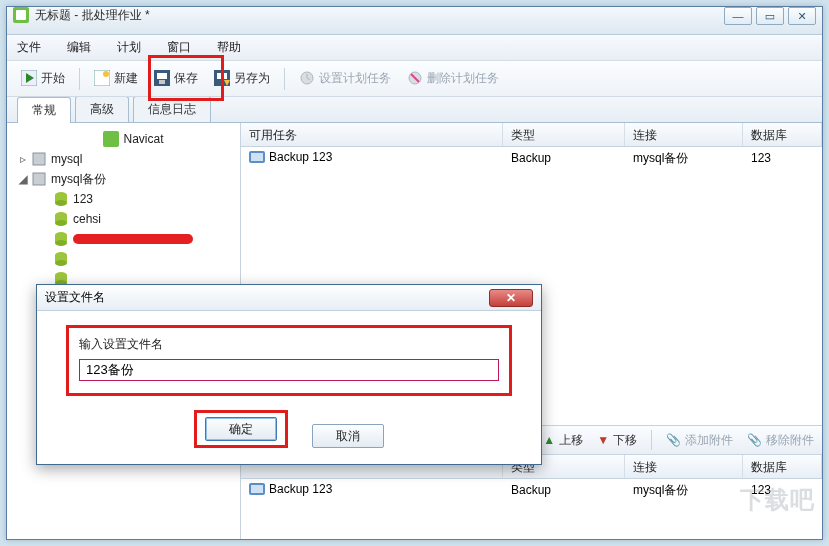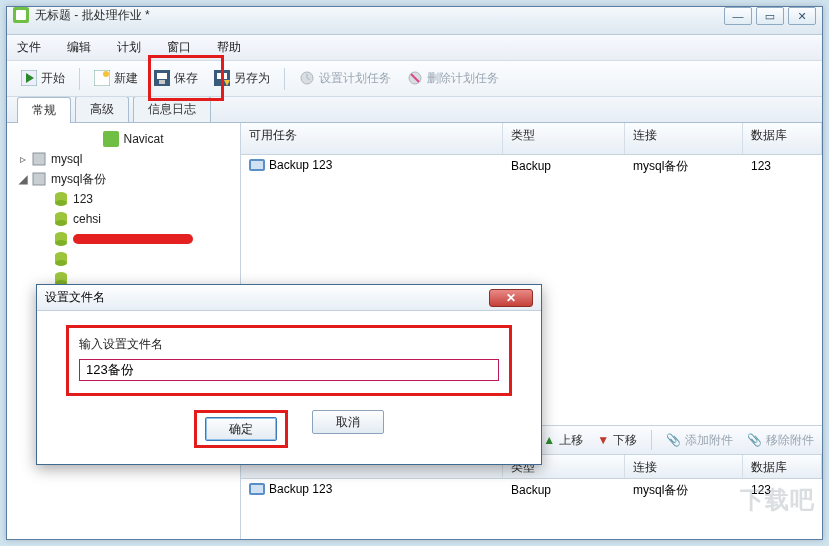--- a/index.html
+++ b/index.html
@@ -20,42 +20,42 @@
 .tabstrip{height:26px;background:linear-gradient(#f3f7fb,#e6edf4);display:flex;align-items:flex-end;padding-left:10px;border-bottom:1px solid #a9bdd1}
 .tab{padding:4px 14px;border:1px solid #a9bdd1;border-bottom:none;background:#eef3f8;margin-right:4px;color:#333;border-radius:3px 3px 0 0}
 .tab.active{background:#fff;font-weight:400;position:relative;top:1px}
 .content{display:flex;height:calc(100% - 28px - 26px - 36px - 26px)}
 .tree{width:234px;border-right:1px solid #c7d3de;padding:6px 4px;overflow:hidden}
 .tnode{display:flex;align-items:center;height:20px;color:#222;white-space:nowrap}
 .tnode .tw{width:12px;text-align:center;color:#666;margin-right:2px}
 .tnode .nic{width:16px;height:16px;margin-right:4px}
 .redscr{display:inline-block;width:120px;height:10px;border-radius:5px;background:#e52020}
 .right{flex:1;display:flex;flex-direction:column}
-.listhdr{height:32px;background:linear-gradient(#fbfdff,#e7eef5);border-bottom:1px solid #c7d3de;display:flex}
+.listhdr{height:24px;background:linear-gradient(#fbfdff,#e7eef5);border-bottom:1px solid #c7d3de;display:flex}
 .listhdr>div{padding:4px 8px;border-right:1px solid #d5dee7;color:#222}
 .listbody{flex:1;background:#fff}
 .row{display:flex;height:22px;align-items:center}
 .row>div{padding:2px 8px}
 .c1{width:262px}.c2{width:122px}.c3{width:118px}.c4{flex:1}
 .lowerbar{height:30px;background:linear-gradient(#fbfdff,#e9eff6);border-top:1px solid #c7d3de;border-bottom:1px solid #c7d3de;display:flex;align-items:center;padding:0 8px;gap:14px}
 .lowerbar .spacer{flex:1}
 .lowerbar .ab{display:flex;align-items:center;gap:4px;color:#333}
 .lowerbar .ab.dis{color:#9aa6b2}
 .lowerhdr{height:24px;background:linear-gradient(#fbfdff,#e7eef5);border-bottom:1px solid #c7d3de;display:flex}
 .lowerhdr>div{padding:4px 8px;border-right:1px solid #d5dee7;color:#222}
 .wm{position:absolute;right:14px;bottom:30px;font-size:24px;color:rgba(150,160,170,.35);font-weight:700;letter-spacing:1px;pointer-events:none}
 
 .dialog{position:absolute;left:36px;top:284px;width:506px;background:#fff;border:1px solid #416a93;box-shadow:0 4px 14px rgba(0,0,0,.35)}
 .dtitle{height:26px;background:linear-gradient(#fefefe,#e6eef5);display:flex;align-items:center;padding:0 8px;border-bottom:1px solid #c2d0dd}
 .dclose{margin-left:auto;width:44px;height:18px;border-radius:3px;background:linear-gradient(#e98a86,#c5403a);border:1px solid #8f2e29;display:flex;align-items:center;justify-content:center;color:#fff;font-weight:700}
 .dbody{padding:14px 29px 16px}
 .fieldbox{border:3px solid #e21b1b;padding:8px 10px 12px}
 .fieldbox label{display:block;margin-bottom:6px;color:#222}
 .fieldbox input{width:100%;height:22px;border:1px solid #be185d;padding:2px 6px;font-size:13px;outline:none}
-.dbtns{display:flex;justify-content:center;gap:24px;margin-top:14px;align-items:flex-start}
+.dbtns{display:flex;justify-content:center;gap:24px;margin-top:14px;align-items:flex-end}
 .okwrap{border:3px solid #e21b1b;padding:4px 8px}
 .dlgbtn{min-width:72px;height:24px;border:1px solid #8ca4bb;background:linear-gradient(#fdfeff,#e3ebf2);border-radius:2px;display:flex;align-items:center;justify-content:center;color:#222;cursor:pointer}
 .dlgbtn.primary{border:1px solid #3d79b6;box-shadow:0 0 0 1px #8fc0eb inset}
 svg{display:block}
 </style>
 </head>
 <body>
 
 <div class="window">
   <div class="titlebar">

